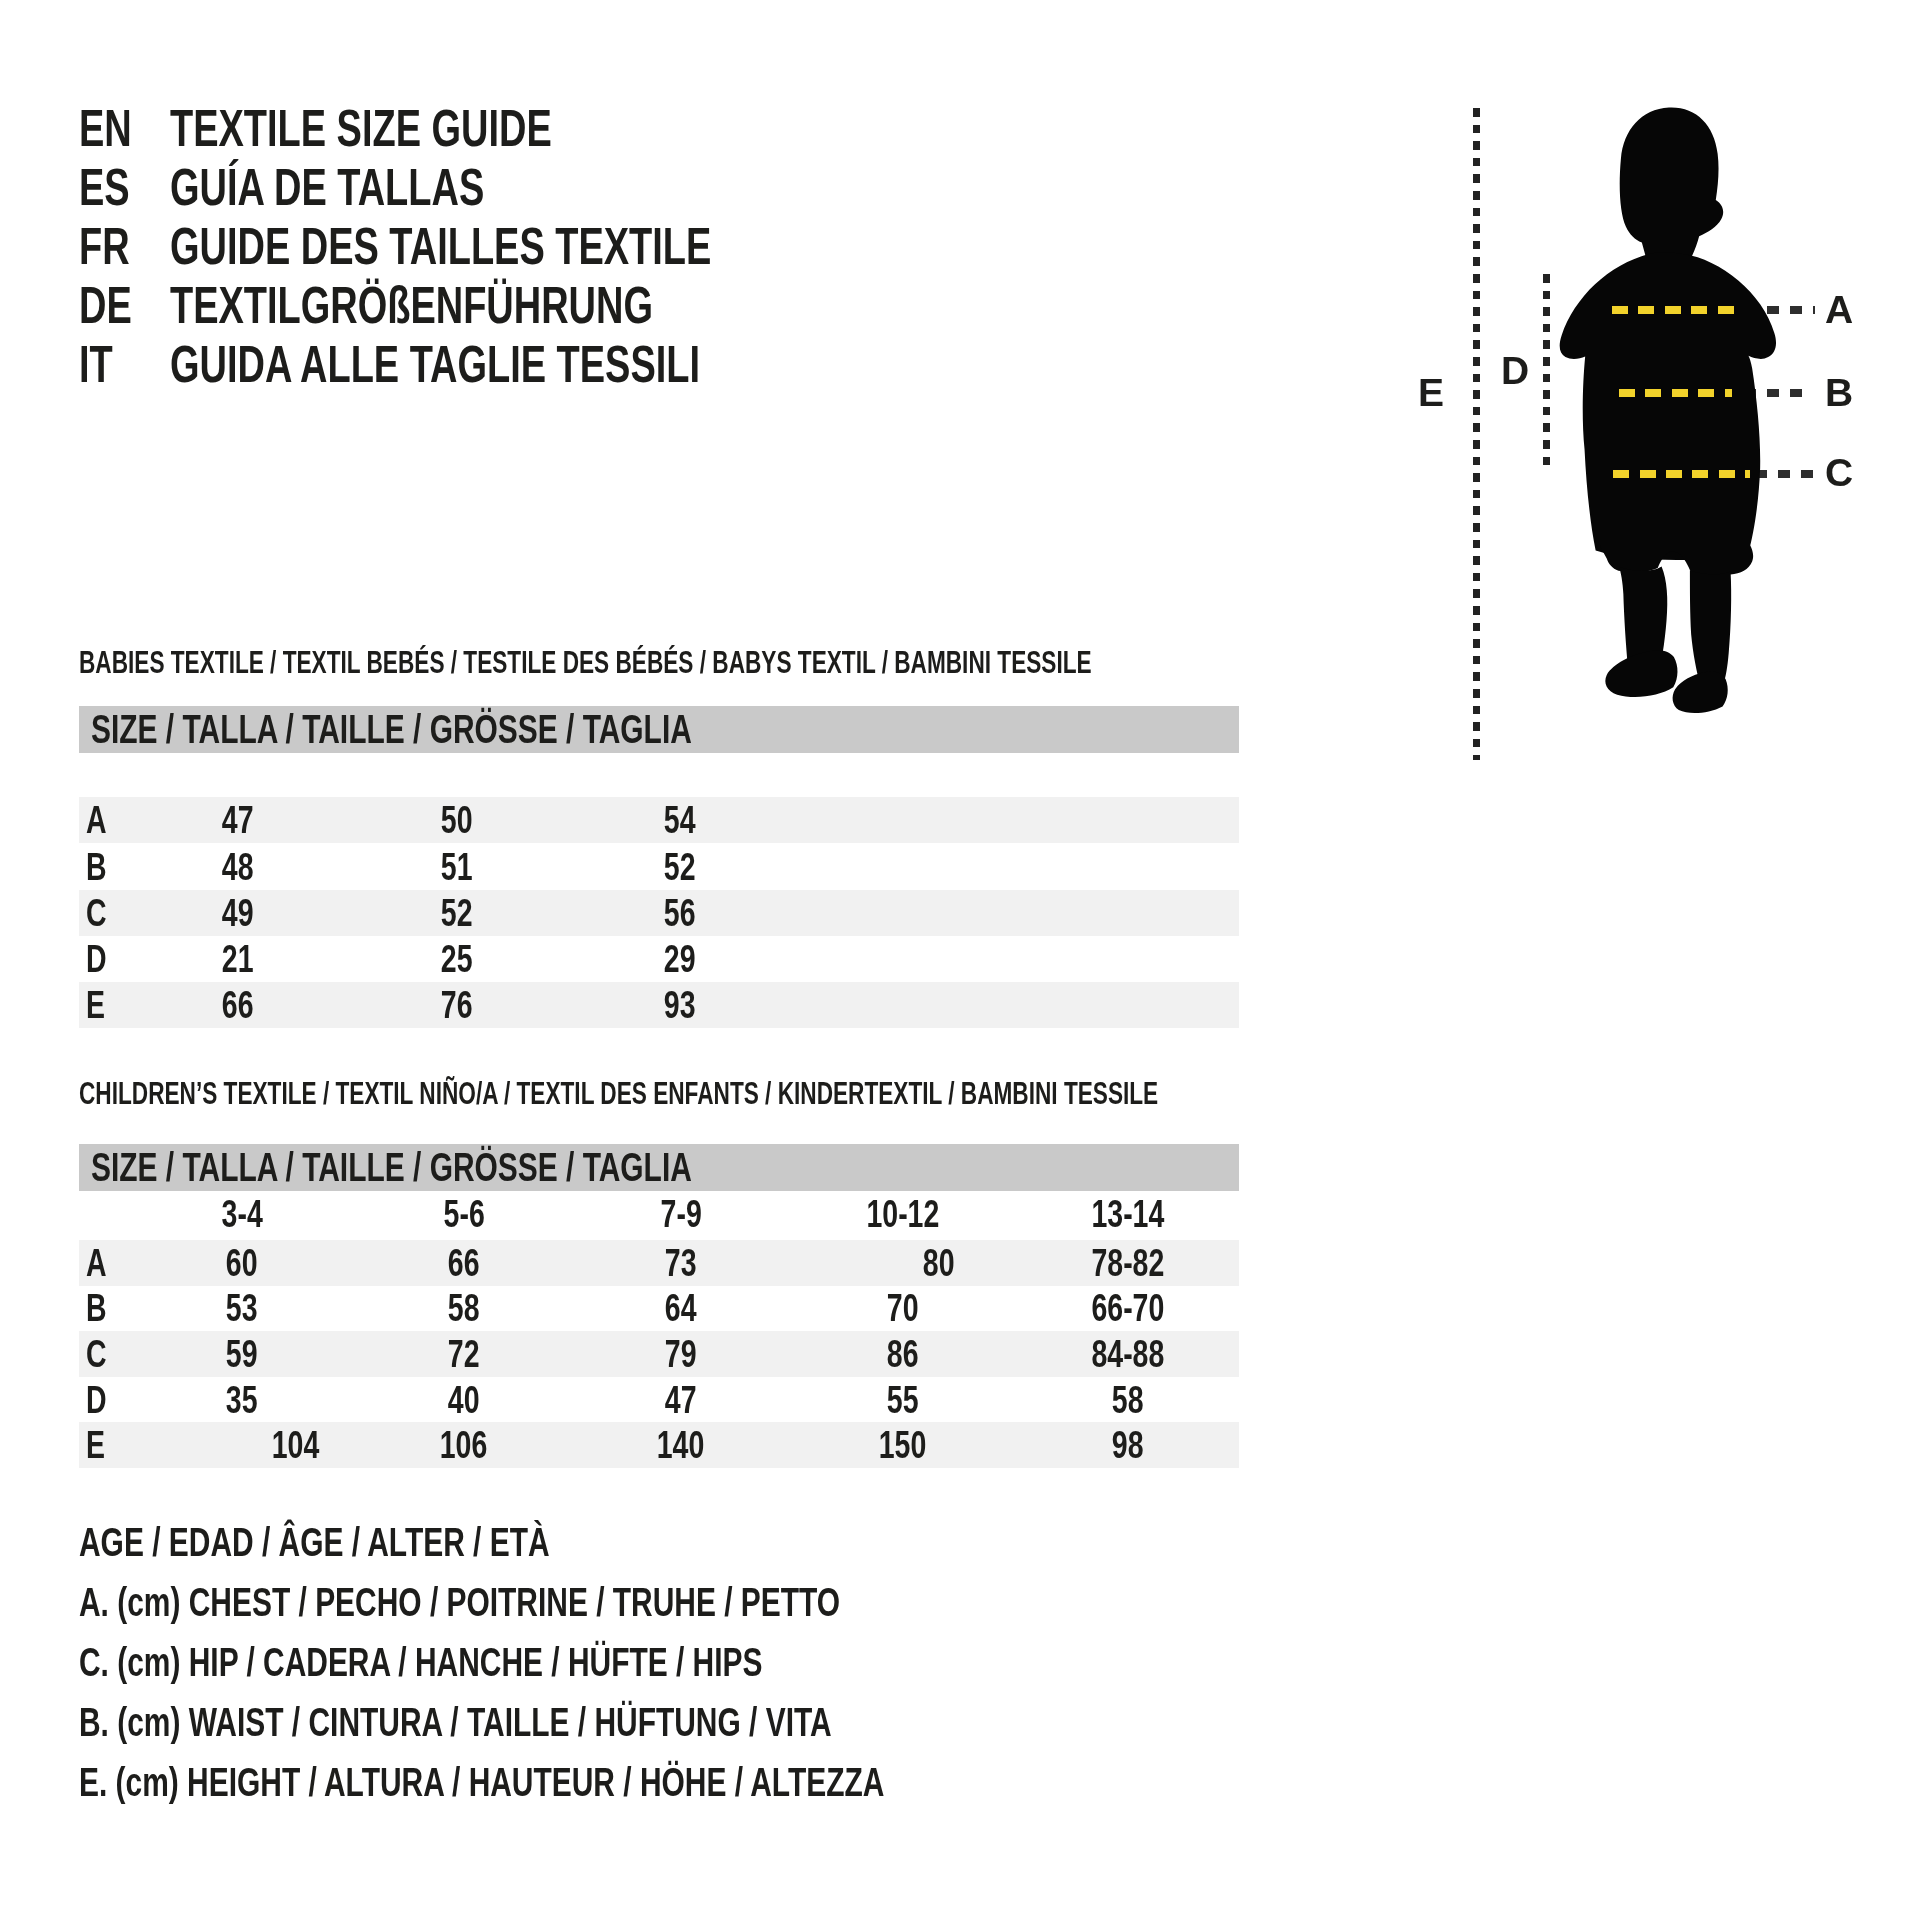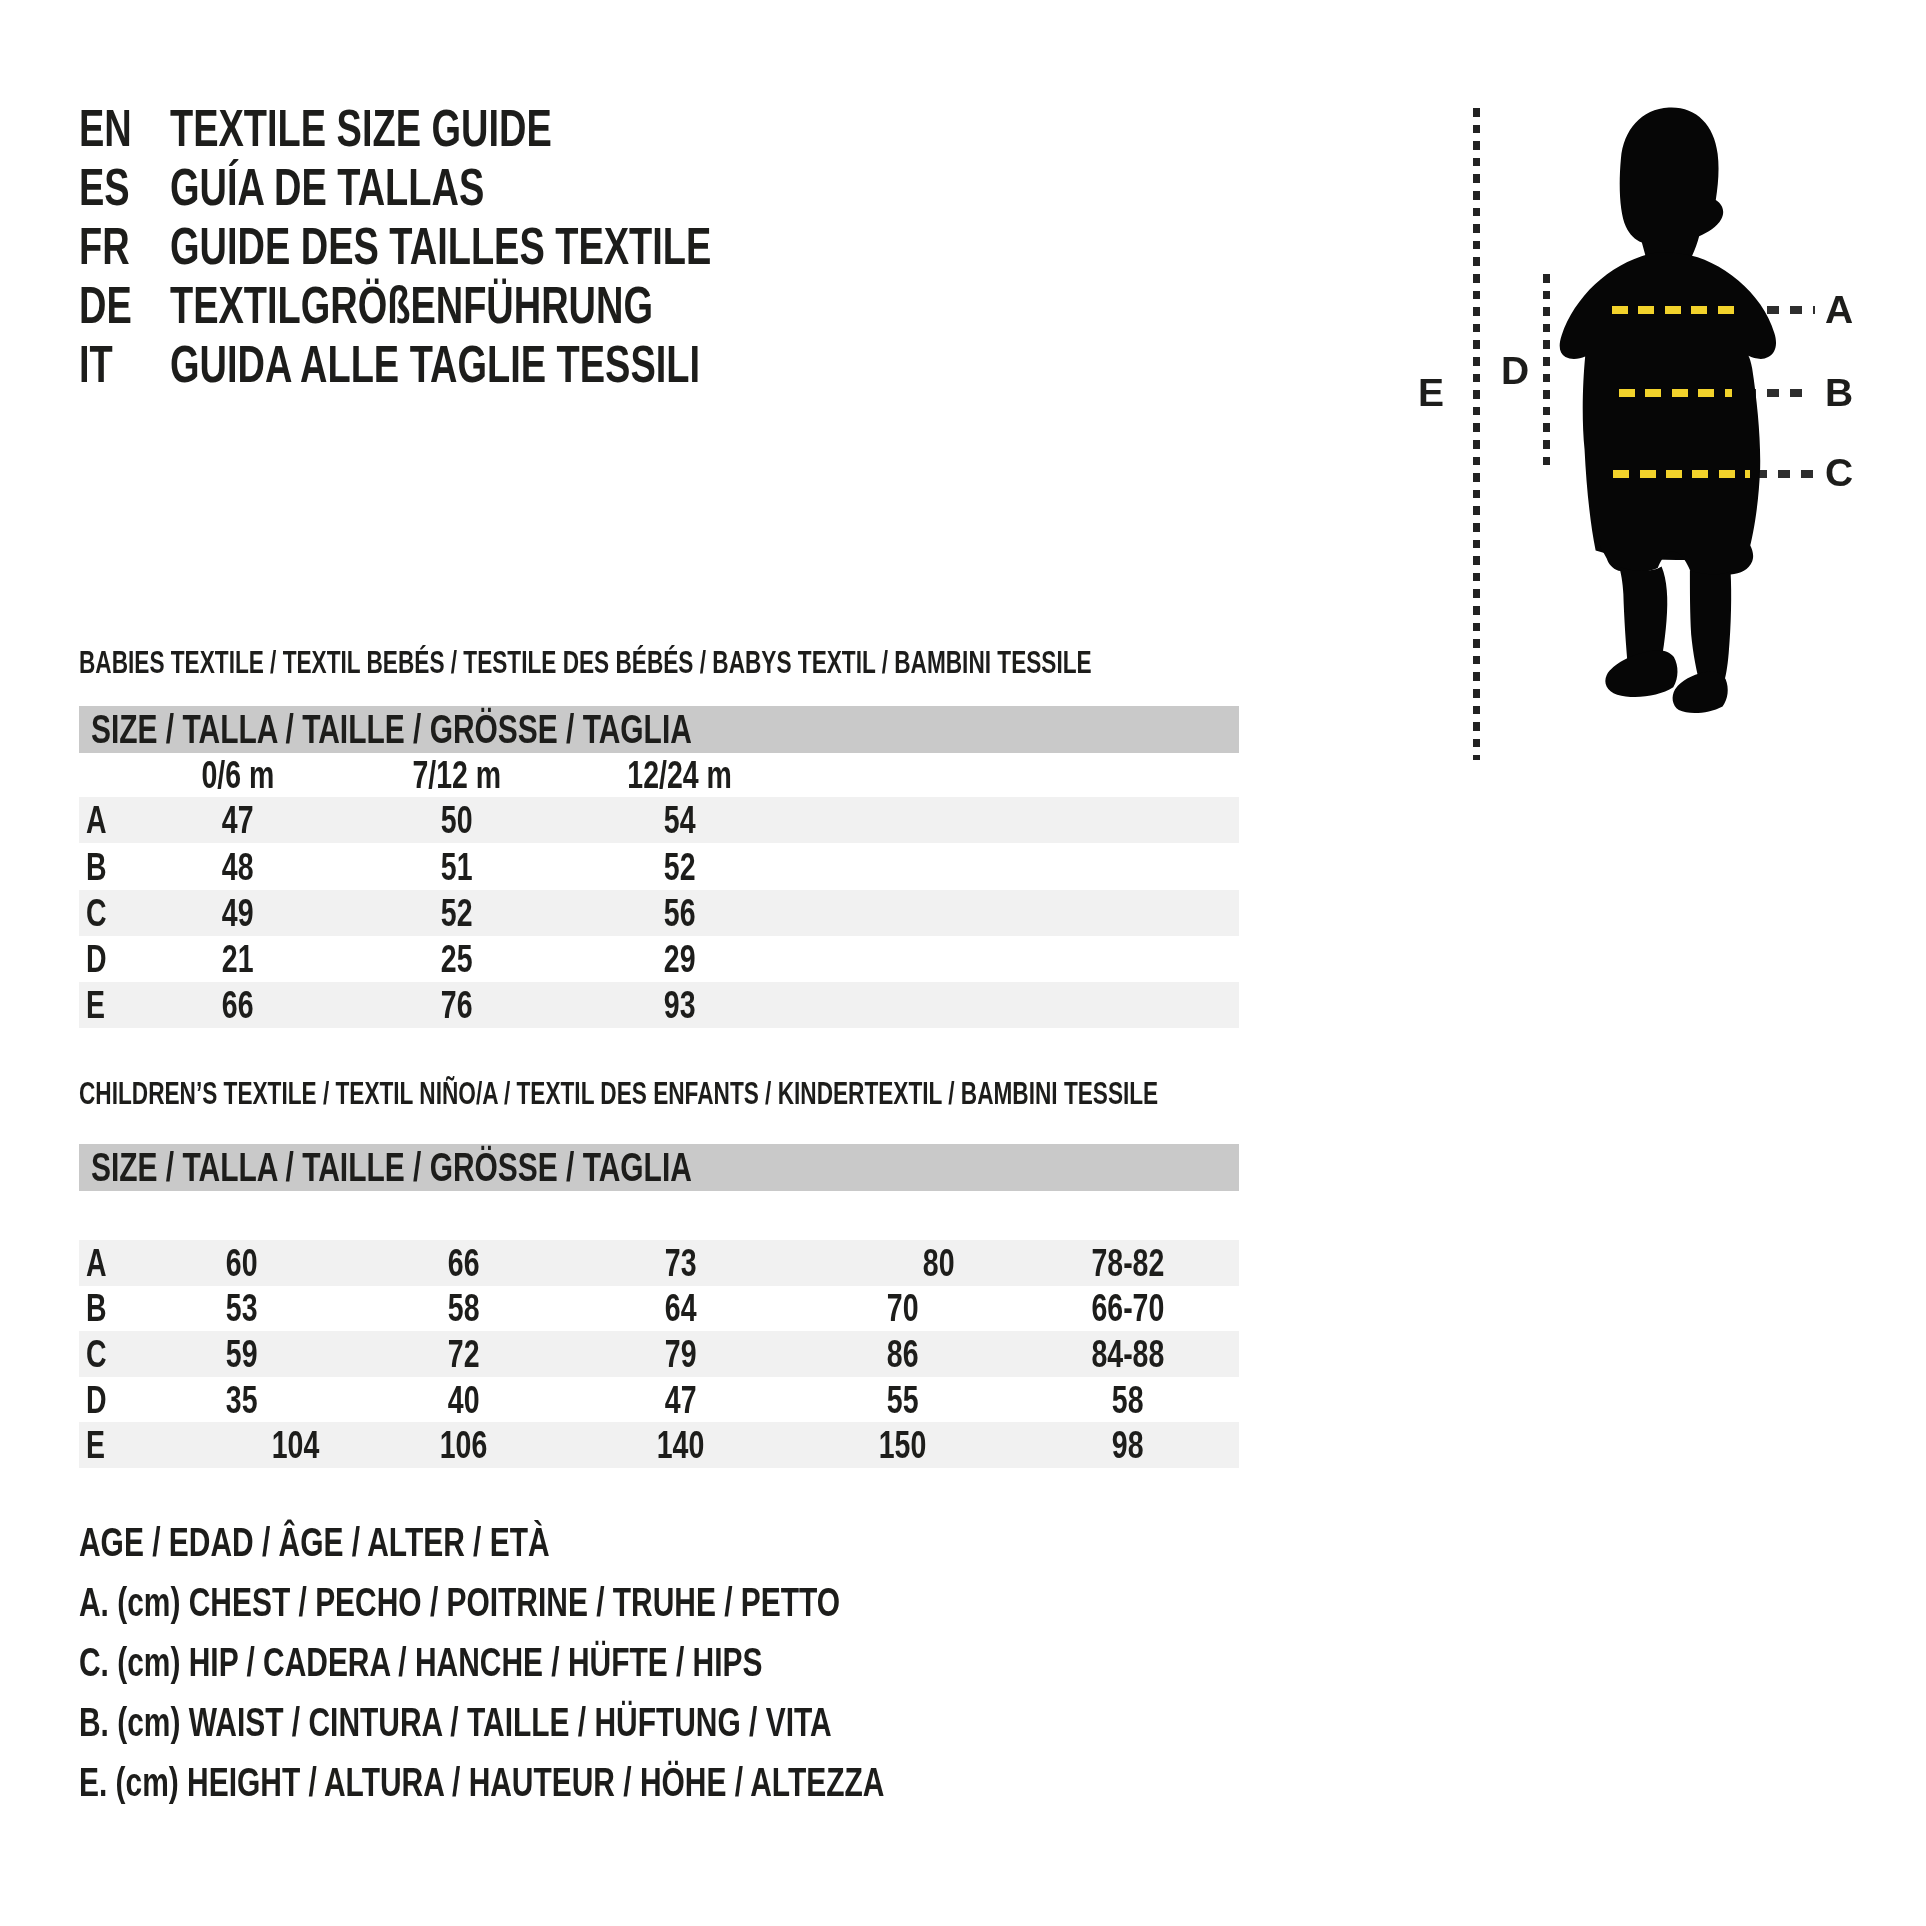--- a/index.html
+++ b/index.html
@@ -65,25 +65,20 @@
 
   <div class="mlabel" style="left:1825px;top:290px;">A</div>
   <div class="mlabel" style="left:1825px;top:373px;">B</div>
   <div class="mlabel" style="left:1825px;top:453px;">C</div>
   <div class="mlabel" style="left:1501px;top:351px;">D</div>
   <div class="mlabel" style="left:1418px;top:373px;">E</div>
 
   <div class="stitle" style="top:641px;"><span class="cx">BABIES TEXTILE / TEXTIL BEBÉS / TESTILE DES BÉBÉS / BABYS TEXTIL / BAMBINI TESSILE</span></div>
   <div class="sizebar" style="top:706px;"><span class="cx">SIZE / TALLA / TAILLE / GRÖSSE / TAGLIA</span></div>
 
-  <div class="trow" style="top:752px;height:45px;line-height:45px;">
-    <div class="cell" style="left:85px;"><span class="cxc">0/6 m</span></div>
-    <div class="cell" style="left:304px;"><span class="cxc">7/12 m</span></div>
-    <div class="cell" style="left:527px;"><span class="cxc">12/24 m</span></div>
-  </div>
 
   <div class="trow shade" style="top:797px;height:46px;line-height:46px;">
     <span class="rlabel"><span class="cx">A</span></span>
     <div class="cell" style="left:85px;"><span class="cxc">47</span></div>
     <div class="cell" style="left:304px;"><span class="cxc">50</span></div>
     <div class="cell" style="left:527px;"><span class="cxc">54</span></div>
   </div>
   <div class="trow" style="top:844px;height:46px;line-height:46px;">
     <span class="rlabel"><span class="cx">B</span></span>
     <div class="cell" style="left:85px;"><span class="cxc">48</span></div>
@@ -105,20 +100,27 @@
   <div class="trow shade" style="top:982px;height:46px;line-height:46px;">
     <span class="rlabel"><span class="cx">E</span></span>
     <div class="cell" style="left:85px;"><span class="cxc">66</span></div>
     <div class="cell" style="left:304px;"><span class="cxc">76</span></div>
     <div class="cell" style="left:527px;"><span class="cxc">93</span></div>
   </div>
 
   <div class="stitle" style="top:1072px;"><span class="cx">CHILDREN’S TEXTILE / TEXTIL NIÑO/A / TEXTIL DES ENFANTS / KINDERTEXTIL / BAMBINI TESSILE</span></div>
   <div class="sizebar" style="top:1144px;"><span class="cx">SIZE / TALLA / TAILLE / GRÖSSE / TAGLIA</span></div>
 
+  <div class="trow" style="top:1190px;height:47px;line-height:47px;">
+    <div class="cell" style="left:89px;"><span class="cxc">3-4</span></div>
+    <div class="cell" style="left:311px;"><span class="cxc">5-6</span></div>
+    <div class="cell" style="left:528px;"><span class="cxc">7-9</span></div>
+    <div class="cell" style="left:750px;"><span class="cxc">10-12</span></div>
+    <div class="cell" style="left:975px;"><span class="cxc">13-14</span></div>
+  </div>
 
   <div class="trow shade" style="top:1240px;height:46px;line-height:46px;">
     <span class="rlabel"><span class="cx">A</span></span>
     <div class="cell" style="left:89px;"><span class="cxc">60</span></div>
     <div class="cell" style="left:311px;"><span class="cxc">66</span></div>
     <div class="cell" style="left:528px;"><span class="cxc">73</span></div>
     <div class="cell" style="left:786px;"><span class="cxc">80</span></div>
     <div class="cell" style="left:975px;"><span class="cxc">78-82</span></div>
   </div>
   <div class="trow" style="top:1285px;height:46px;line-height:46px;">

